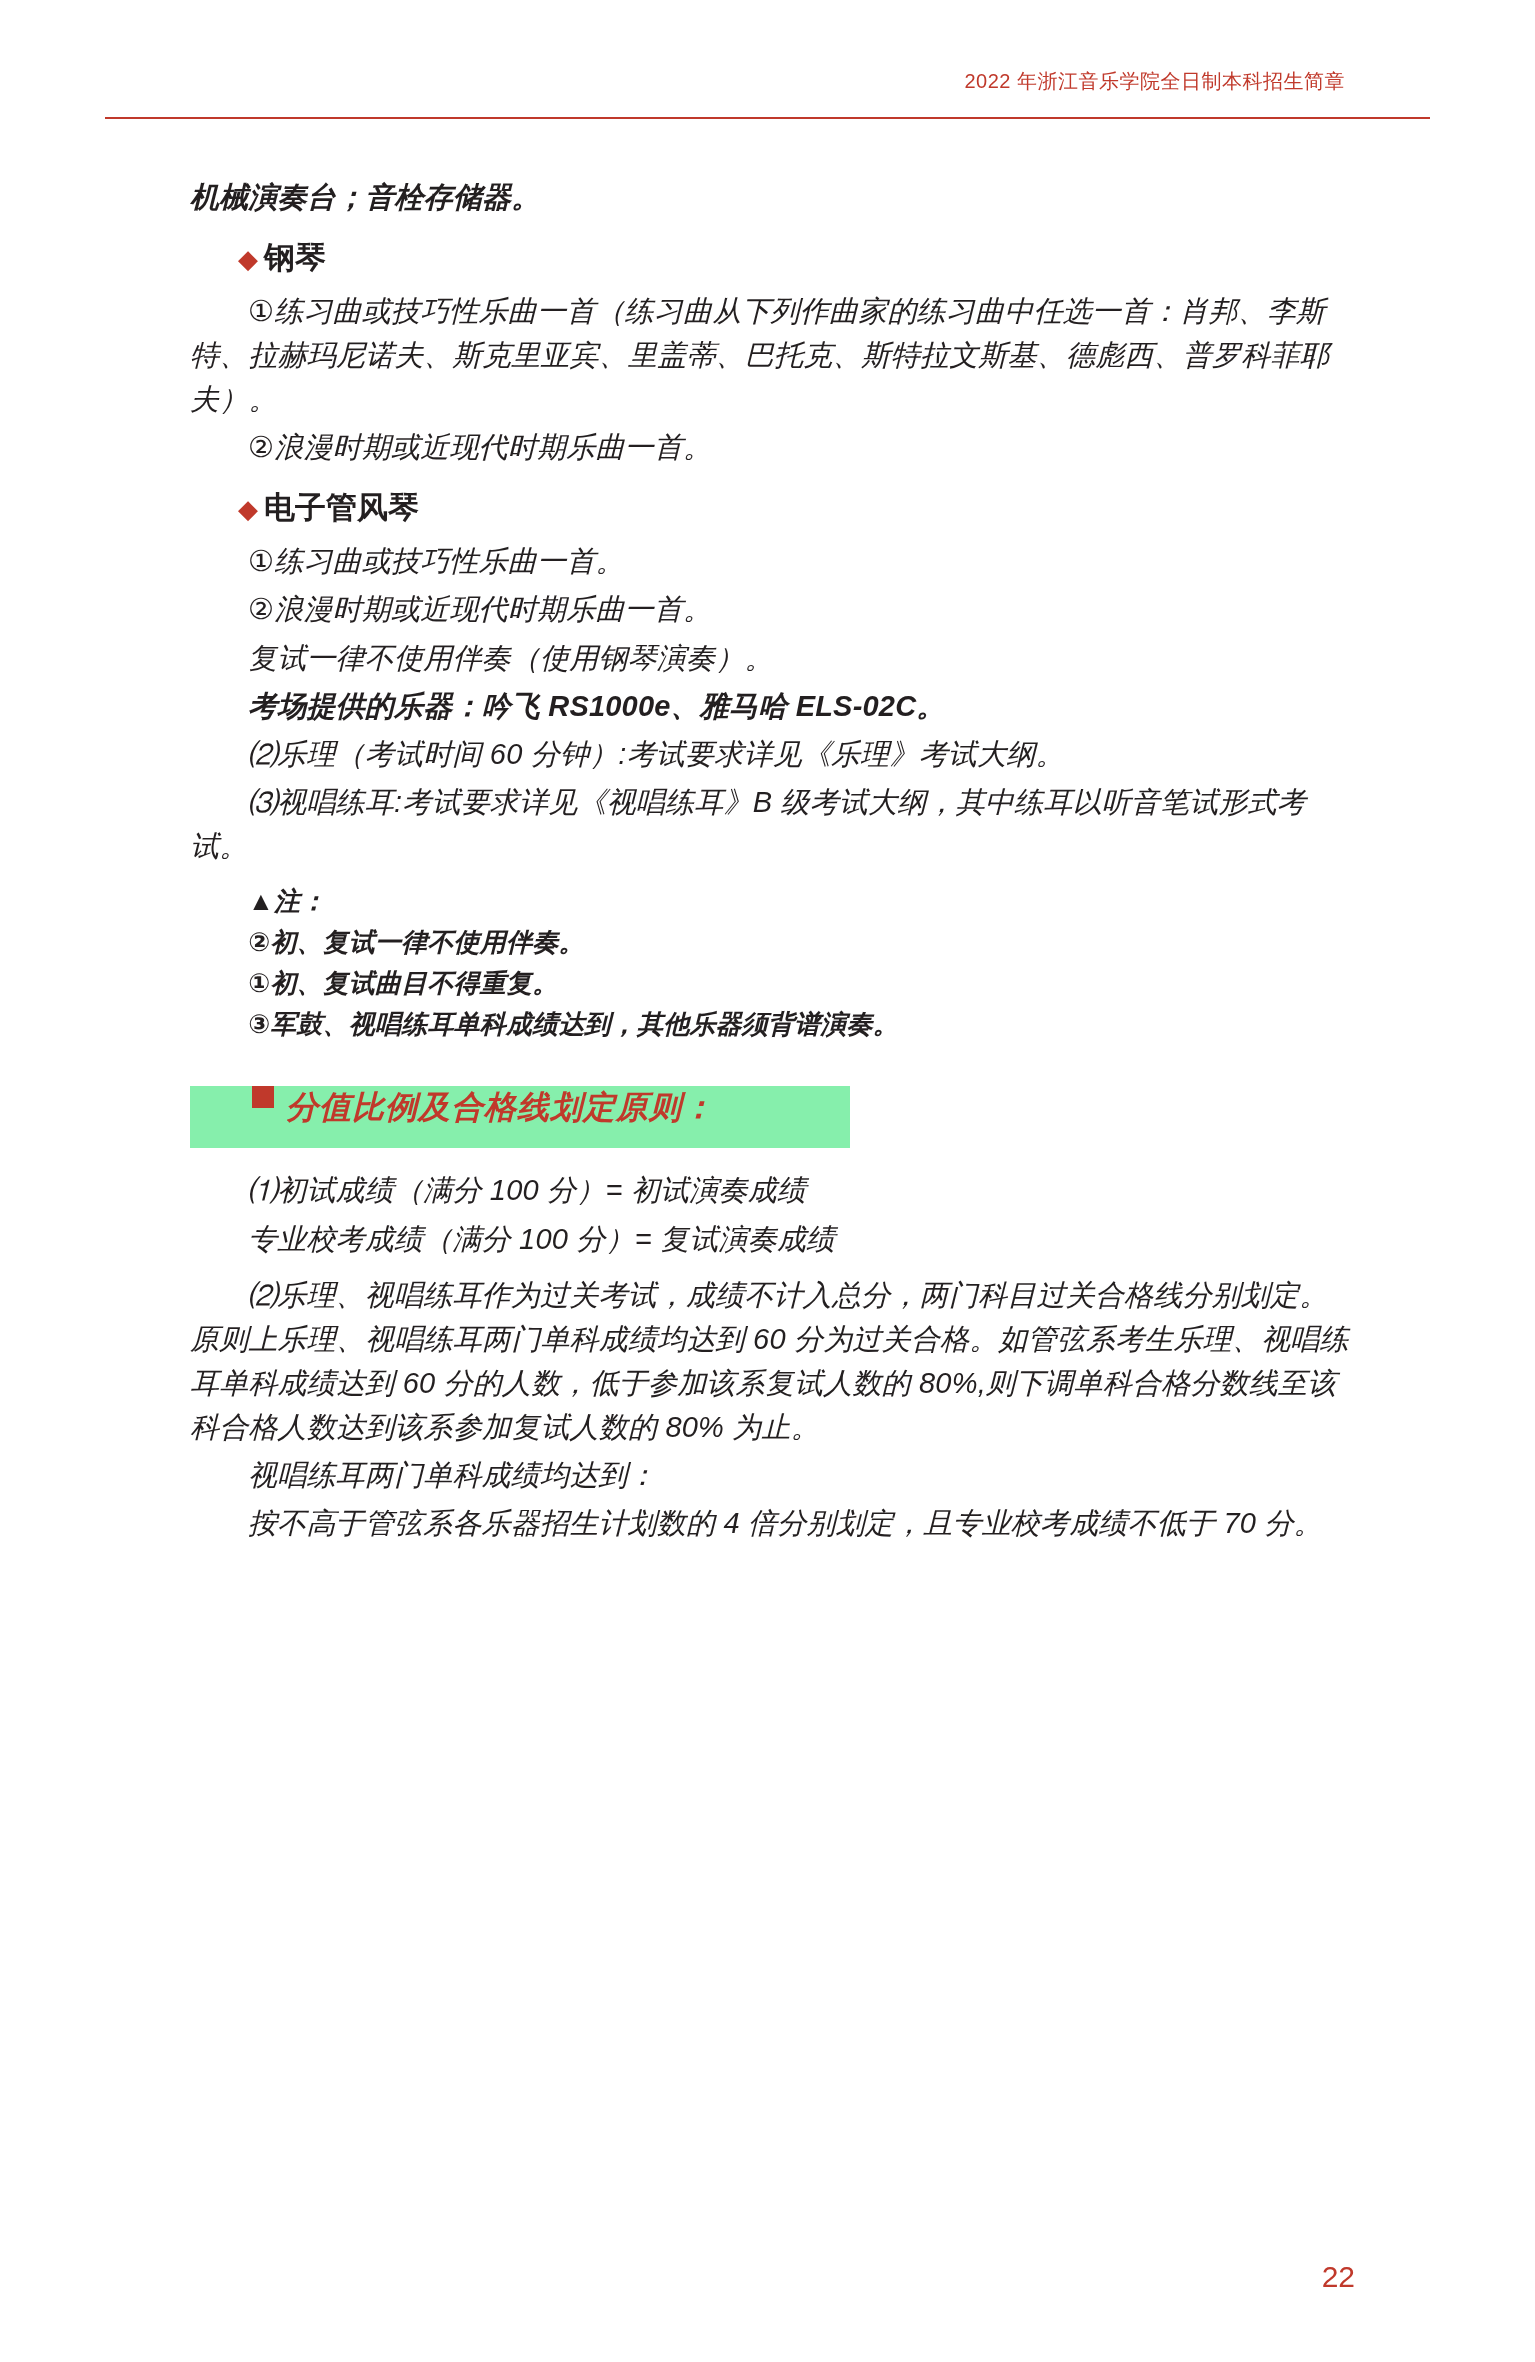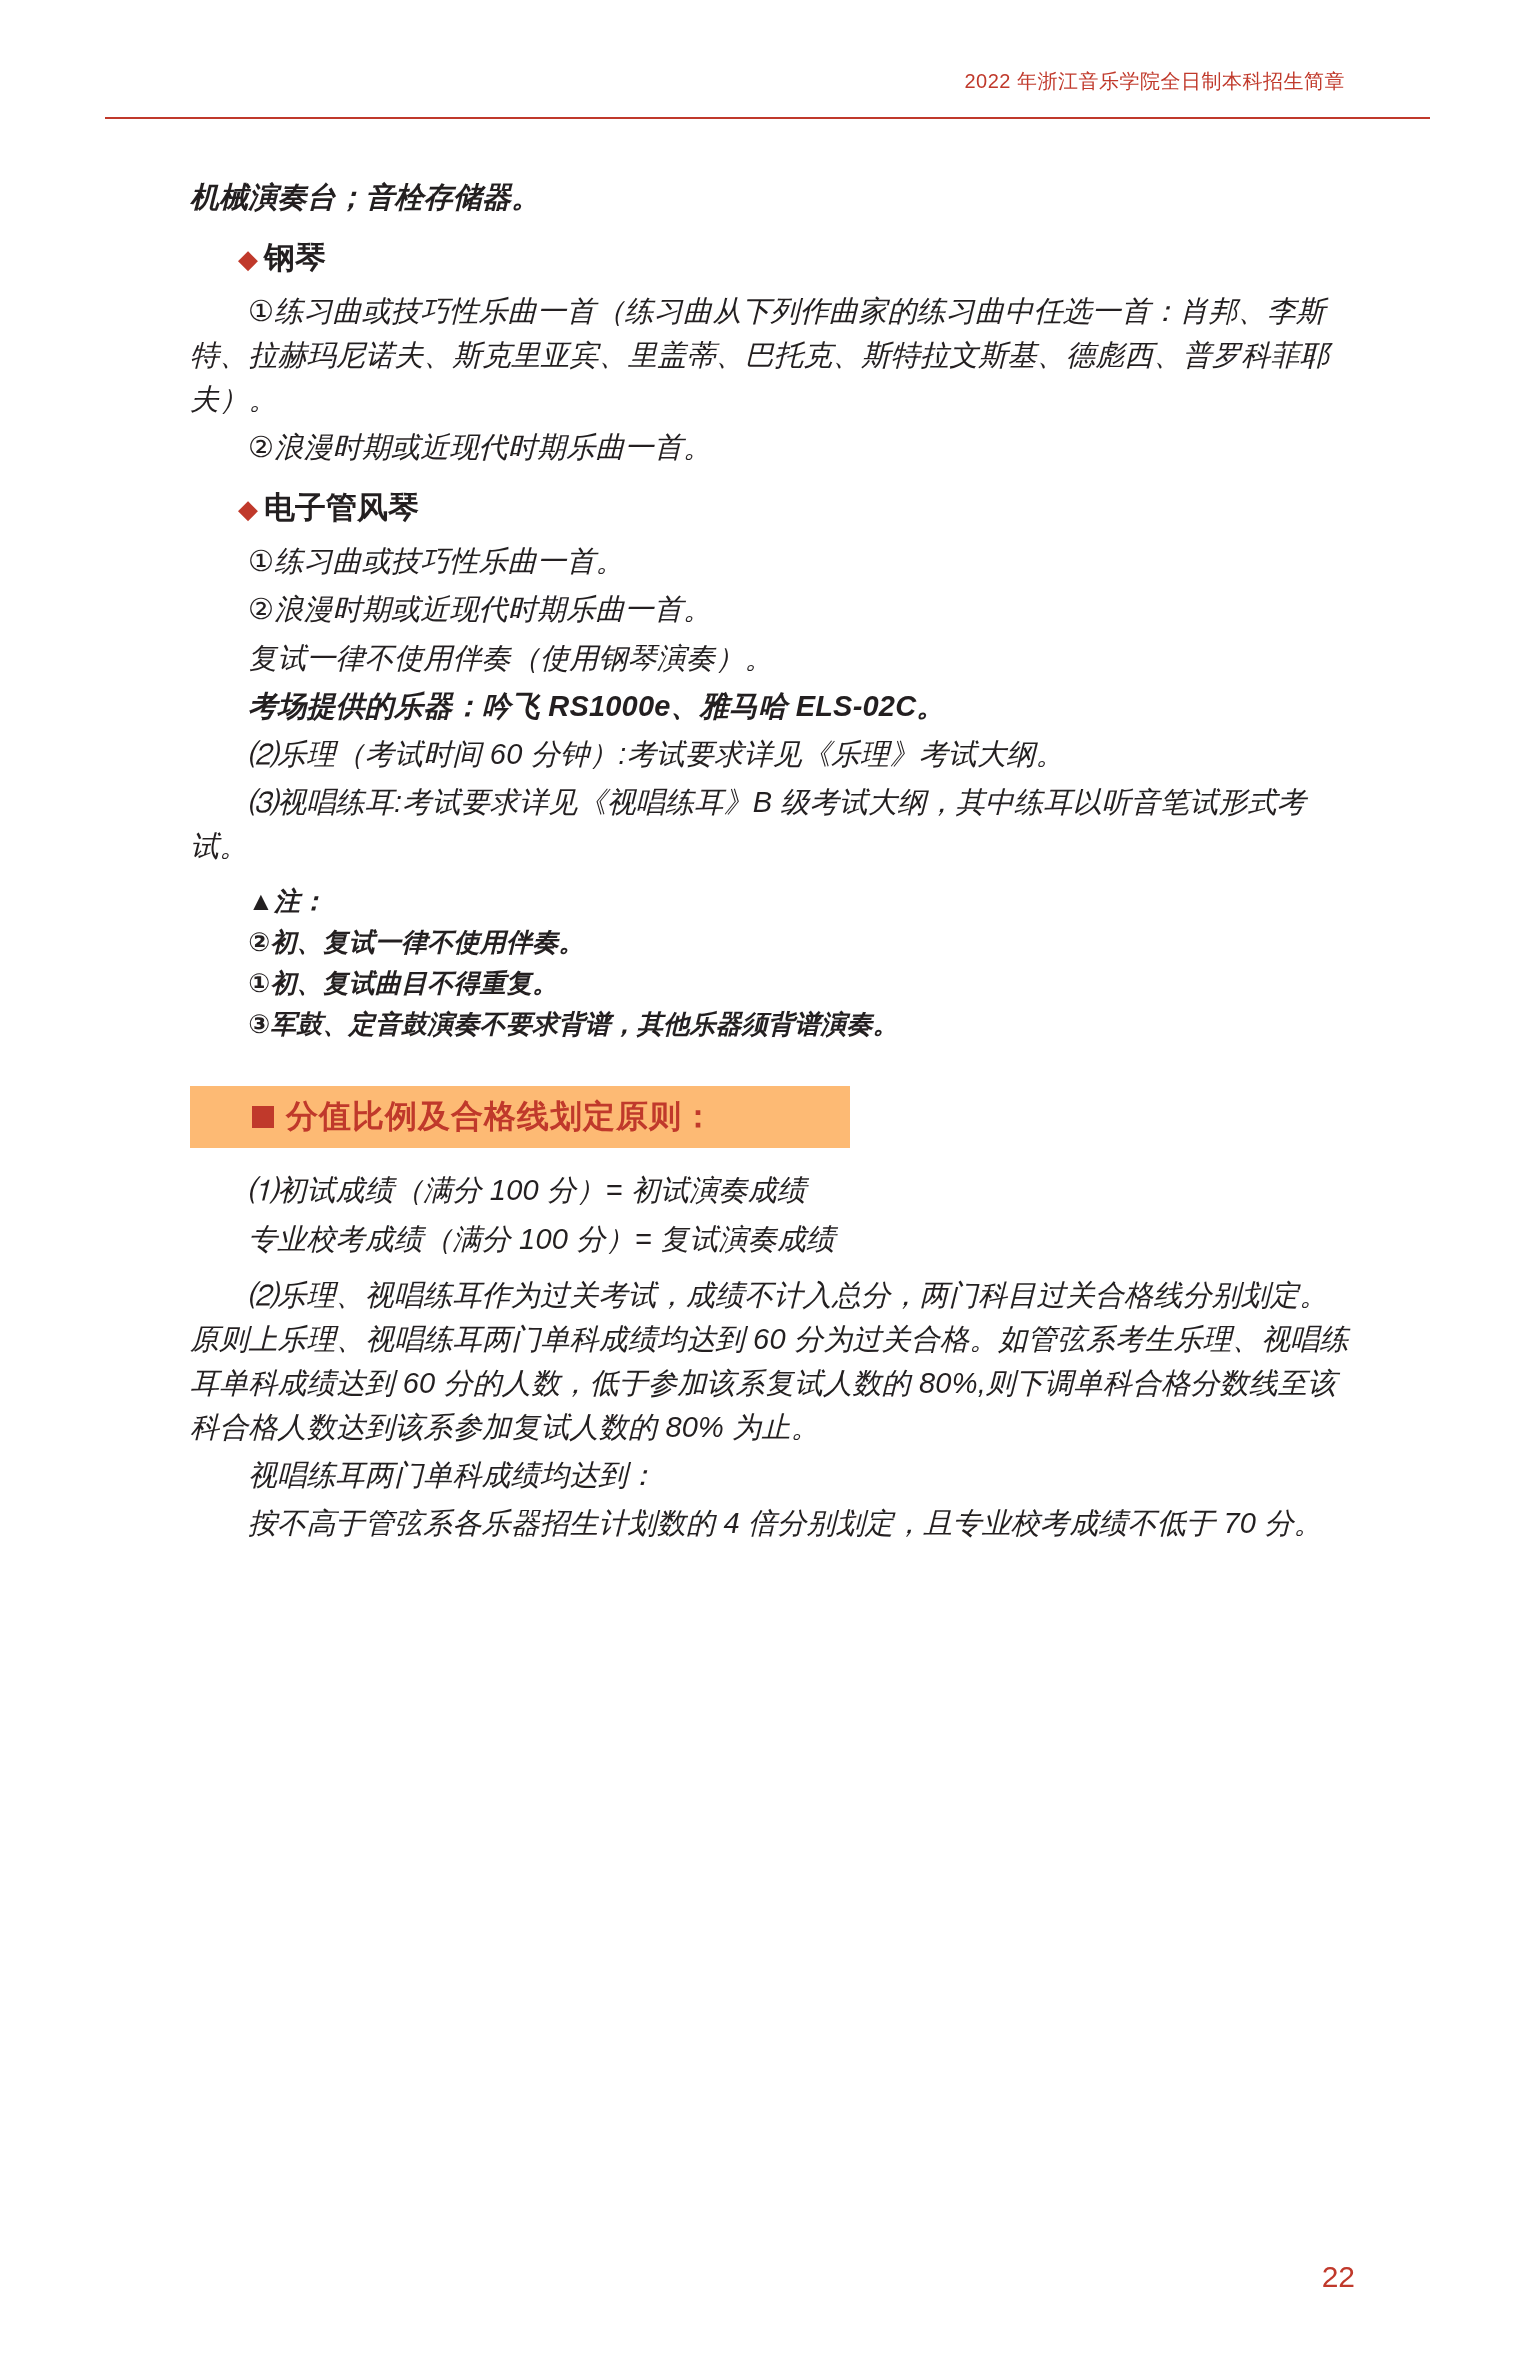--- a/index.html
+++ b/index.html
@@ -80,27 +80,27 @@
   }
   .note-title {
     font-size: 26px;
     font-weight: bold;
     text-indent: 58px;
     margin: 14px 0 2px 0;
   }
   
   .banner {
     margin: 42px 0 20px 0;
-    background: #fdba74;
+    background: #86efac;
     width: 660px;
     height: 62px;
     display: flex;
-    align-items: center;
     padding-left: 62px;
     box-sizing: border-box;
+    font-style: italic;
   }
   .banner .sq {
     display: inline-block;
     width: 22px;
     height: 22px;
     background: #c0392b;
     margin-right: 12px;
   }
   .banner .btxt {
     font-size: 32px;
@@ -145,21 +145,21 @@
     <p class="indent">②浪漫时期或近现代时期乐曲一首。</p>
     <p class="indent">复试一律不使用伴奏（使用钢琴演奏）。</p>
     <p class="indent bold">考场提供的乐器：吟飞 RS1000e、雅马哈 ELS-02C。</p>
 
     <p class="indent">⑵乐理（考试时间 60 分钟）:考试要求详见《乐理》考试大纲。</p>
     <p class="indent">⑶视唱练耳:考试要求详见《视唱练耳》B 级考试大纲，其中练耳以听音笔试形式考试。</p>
 
     <p class="note-title">▲注：</p>
     <p class="small-note">②初、复试一律不使用伴奏。</p>
     <p class="small-note">①初、复试曲目不得重复。</p>
-    <p class="small-note">③军鼓、定音鼓演奏不要求背谱，其他乐器须背谱演奏。</p>
+    <p class="small-note">③军鼓、视唱练耳单科成绩达到，其他乐器须背谱演奏。</p>
 
     <div class="banner">
       <span class="sq"></span>
       <span class="btxt">分值比例及合格线划定原则：</span>
     </div>
 
     <p class="indent">⑴初试成绩（满分 100 分）= 初试演奏成绩</p>
     <p class="indent">专业校考成绩（满分 100 分）= 复试演奏成绩</p>
     <p class="indent spaced">⑵乐理、视唱练耳作为过关考试，成绩不计入总分，两门科目过关合格线分别划定。原则上乐理、视唱练耳两门单科成绩均达到 60 分为过关合格。如管弦系考生乐理、视唱练耳单科成绩达到 60 分的人数，低于参加该系复试人数的 80%,则下调单科合格分数线至该科合格人数达到该系参加复试人数的 80% 为止。</p>
     <p class="indent">视唱练耳两门单科成绩均达到：</p>

